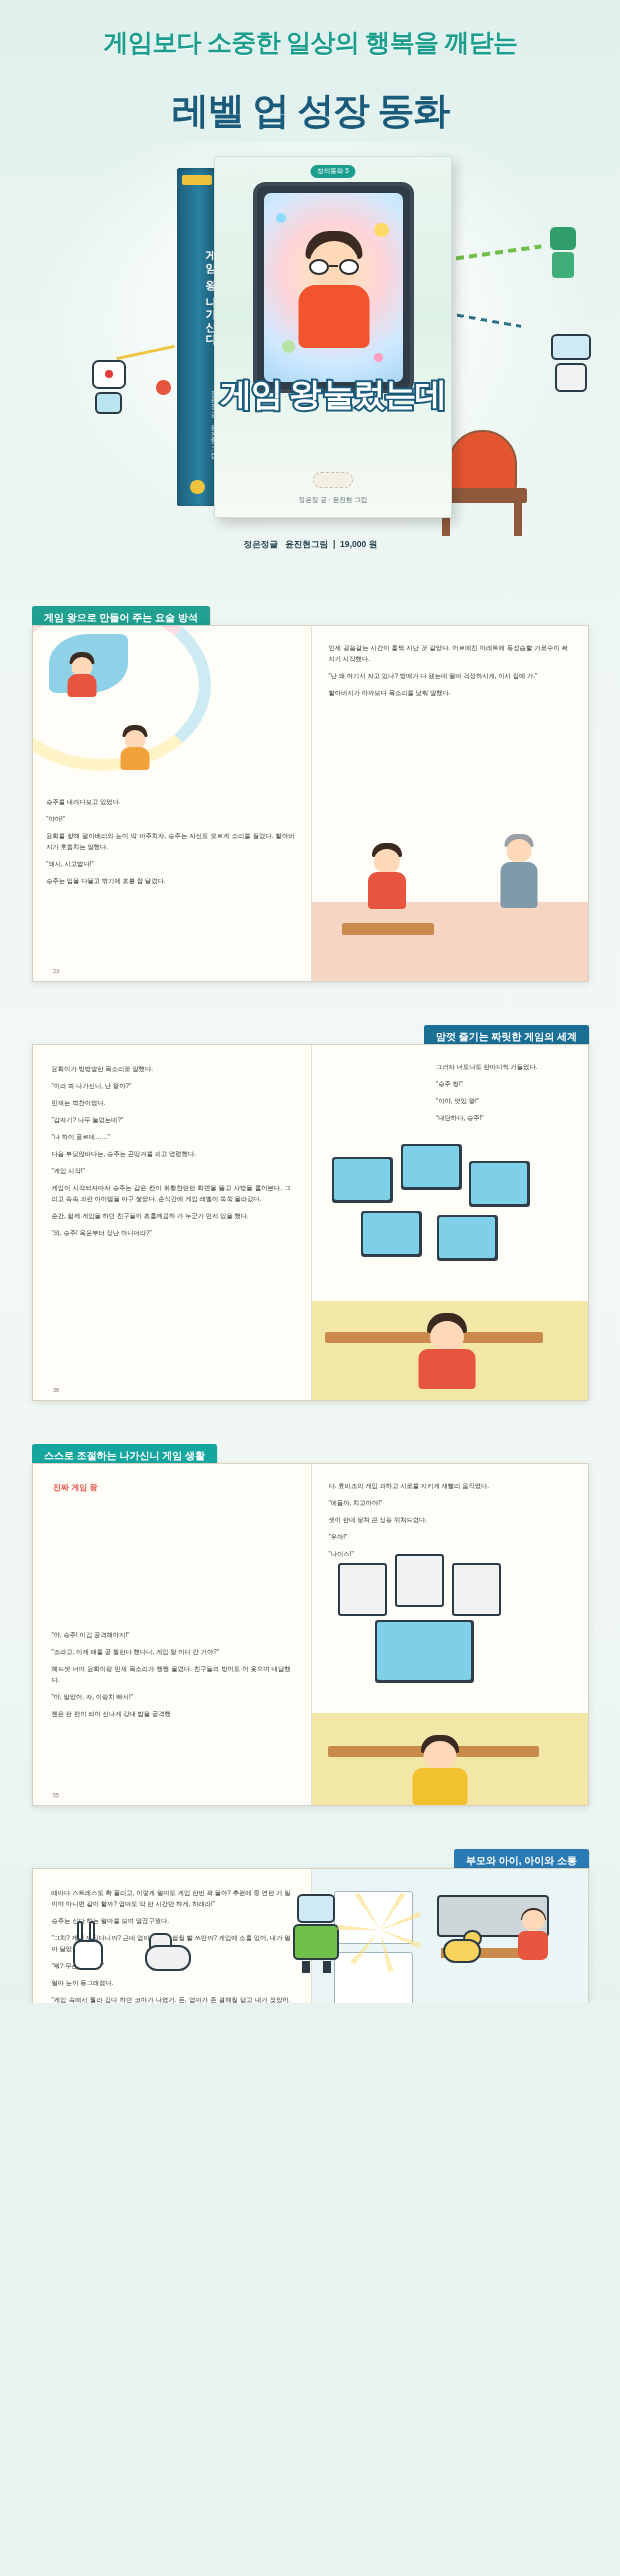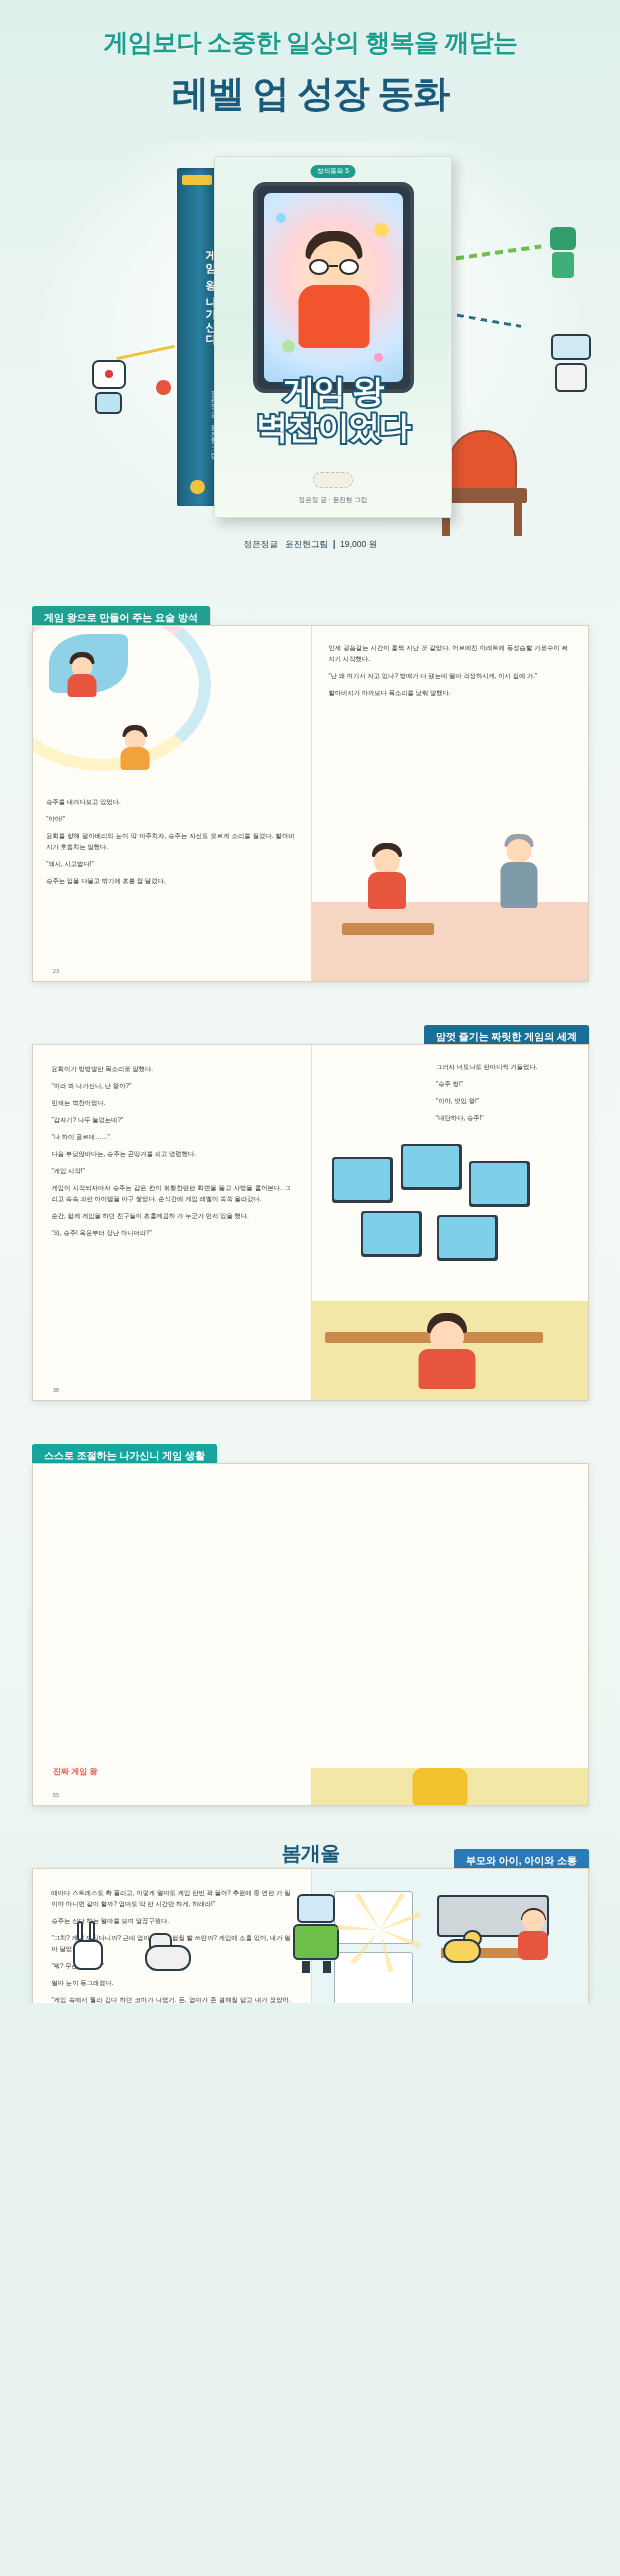--- a/index.html
+++ b/index.html
@@ -21,21 +21,21 @@
 
   
   .headline {
     position:absolute; top:26.4px; left:0; width:621px; text-align:center;
   }
   .headline .l1 {
     font-size:25px; font-weight:bold; color:#1c9e8f; letter-spacing:-0.7px;
     text-shadow:0 0.7px 0 #ffffff;
   }
   .headline .l2 {
-    margin-top:10px;
+    margin-top:27px;
     font-size:37px; font-weight:bold; color:#1a5a7a; letter-spacing:-1.3px;
   }
 
   
   .hero { position:absolute; top:116px; left:0; width:621px; height:482px; }
 
   .hero-bg-blob {
     position:absolute; left:40px; top:26.4px; width:542px; height:396px;
     background:radial-gradient(ellipse at 50% 45%, #ffffff 0%, #f3faf7 45%, rgba(232,243,239,0) 72%);
   }
@@ -144,21 +144,21 @@
     position:absolute; bottom:29px; left:50%; transform:translateX(-50%);
     width:40px;height:16px;border-radius:8px;background:#f3efe4;
     border:0.7px dashed #c9bfa7;
   }
 
   
   .credits {
     position:absolute; top:423px; left:0; width:621px; text-align:center;
     font-size:8.6px; color:#26424f; font-weight:bold;
   }
-  .credits span { font-weight:normal; }
+  .credits span { font-weight:bold; }
 
   
   .doodle { position:absolute; }
   .robot-l {
     left:86px; top:244px; width:45px; height:57px;
   }
   .robot-l .head { width:34px;height:29px;border-radius:6.6px;background:#fff;border:2px solid #2a3b45;margin:0 auto;}
   .robot-l .eye { width:8px;height:8px;border-radius:50%;background:#e23b3b;margin:8px auto 0;}
   .robot-l .body{width:26.4px;height:22.5px;background:#b9e4f0;border:2px solid #2a3b45;border-radius:5.3px;margin:2.6px auto 0;}
   .ball { left:156px; top:264px; width:14.5px; height:14.5px; border-radius:50%; background:#e8553f; }
@@ -341,21 +341,21 @@
               <i class="l"></i>
                 <b></b>
                 <i class="r"></i>
             </div>
             <div class="kid-body"></div>
           </div>
         </div>
 
         <div class="cover-title">
           <div class="t1">게임 왕</div>
-          <div class="t2">벽찬이었다</div>
+          <div class="t2">눌렀는데</div>
         </div>
         <div class="cover-stamp"></div>
         <div class="cover-foot">정은정 글 · 윤진현 그림</div>
       </div>
     </div>
 
     <div class="credits">
       <span>정은정</span><span>글</span>
       &nbsp;
       <span>윤진현</span><span>그림</span>
@@ -458,21 +458,21 @@
           <div class="hair" style="top:0;width:40px;height:20px;"></div>
           <div class="head" style="top:8px;width:34px;height:32px;"></div>
           <div class="torso" style="top:36px;width:57px;height:40px;background:#e8553f;"></div>
         </div>
       </div>
     </div>
   </div>
 
   <div class="spread" style="top:1444px;">
     <div class="tag teal2">스스로 조절하는 나가신니 게임 생활</div>
-    <div class="pages" style="height:343px;align-items:flex-end;">
+    <div class="pages" style="height:343px;">
       <div class="pg left">
         <div class="sub">진짜 게임 왕</div>
         <div style="position:absolute;left:18.5px;top:165px;right:20px;">
           <p>"야, 승주! 이김 공격해야지!"</p>
           <p>"조라고, 이제 배틀 공 젤한다 했다니, 게임 왕 어디 간 거야?"</p>
           <p>헤드셋 너머 윤희이랑 민재 목소리가 쨍쨍 울렸다. 친구들의 방어도 어 옷으며 대답했다.</p>
           <p>"야, 알았어. 자, 이랑치 빠서!"</p>
           <p>젠은 한 편이 되어 신나게 강대 밤을 공격했</p>
         </div>
         <div class="folio">55</div>
@@ -533,21 +533,20 @@
         <div class="person" style="right:40px;bottom:37px;width:86px;height:132px;">
           <div class="hair" style="top:0;width:38px;height:20px;"></div>
           <div class="head" style="top:9.2px;width:33px;height:30px;"></div>
           <div class="torso" style="top:36px;width:57px;height:73px;background:#f2c12e;"></div>
         </div>
         <div class="folio"></div>
       </div>
     </div>
   </div>
 
-  <div class="footer-logo">봄개울</div>
 
   <div class="footer-art">
     <div class="fa fa-rabbit">
         <div class="e1"></div>
         <div class="e2"></div>
         <div class="b"></div>
       </div>
     <div class="fa fa-cat">
         <div class="h"></div>
         <div class="b"></div>

